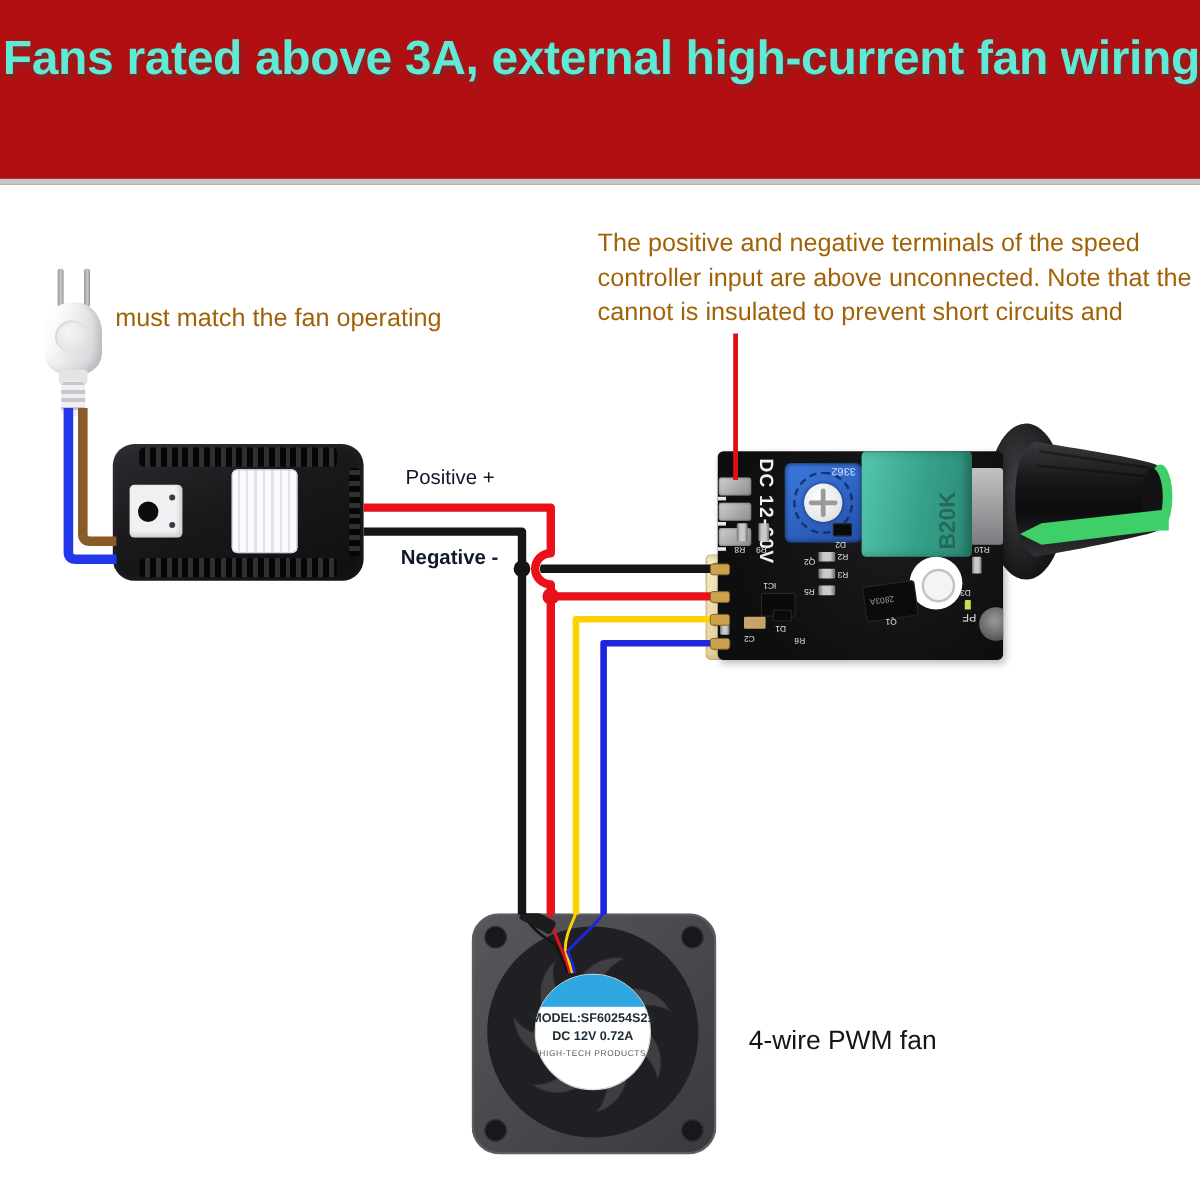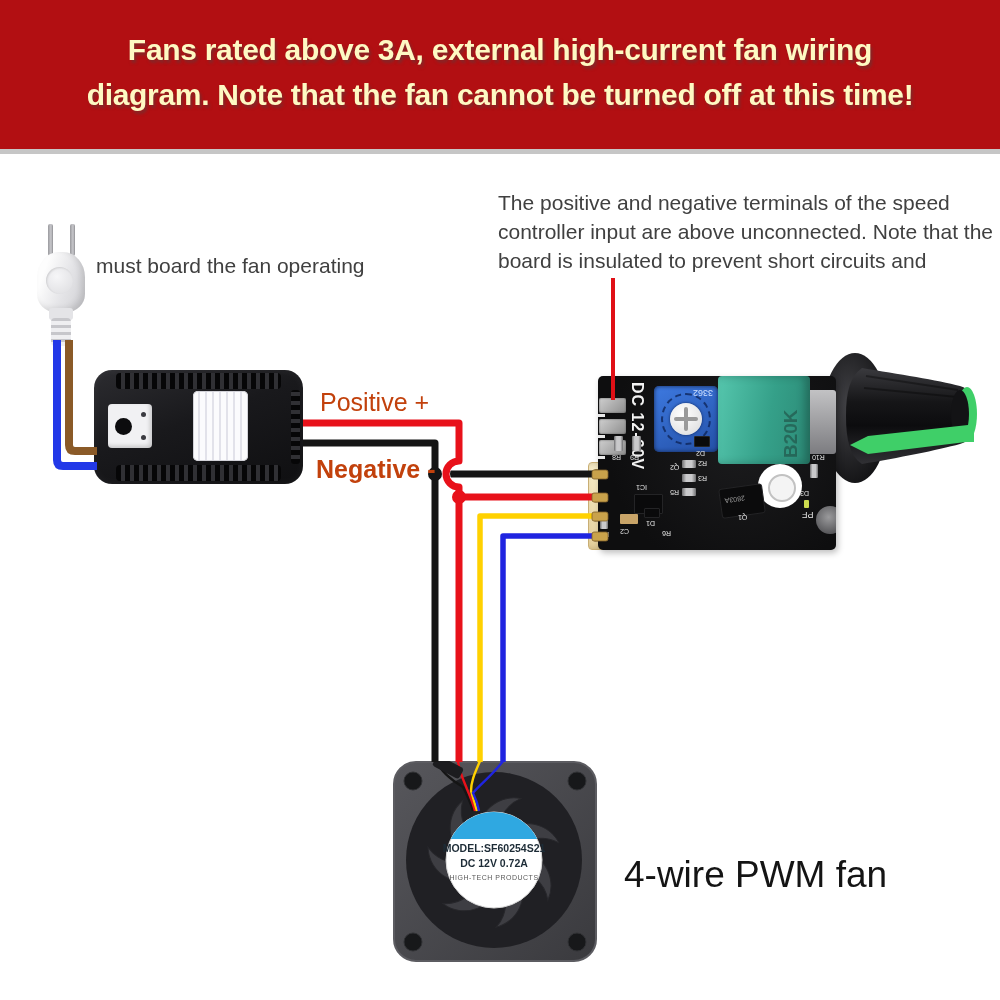--- a/index.html
+++ b/index.html
@@ -1,28 +1,28 @@
 <!DOCTYPE html>
 <html style="--banner_bg: #b20f12; --wire_red: #e8111a; --wire_black: #151515; --wire_yellow: #ffd100; --wire_blue: #1f24e0; --mains_blue: #2238e8; --mains_brown: #8a5a28; --knob_green: #3fcf68; --cap_teal: #3fb29a; --trimmer_blue: #2f62c8; --fan_hub_blue: #2fa8e1;"><head>
 <meta charset="utf-8">
 <style>
   html,body{margin:0;padding:0;background:#fff;}
   #stage{position:relative;width:1000px;height:1000px;background:#ffffff;overflow:hidden;
          font-family:"Liberation Sans","DejaVu Sans",sans-serif;}
   
   .banner{position:absolute;left:0;top:0;width:1000px;height:149px;
           background:var(--banner_bg,#b20f12);border-bottom:5px solid #c6c6c6;z-index:1;}
-  .banner .line{width:100%;text-align:center;color:#fef9c3;font-weight:700;font-size:30px;
+  .banner .line{width:100%;text-align:right;color:#5eead4;font-weight:700;font-size:40px;
           letter-spacing:-0.3px;line-height:45px;text-shadow:2px 3px 3px rgba(90,60,60,.55);}
   .banner .line:first-child{margin-top:27px;}
   
-  .note{position:absolute;color:#404040;font-size:21px;line-height:30px;z-index:4;}
+  .note{position:absolute;color:#a16207;font-size:21px;line-height:30px;z-index:4;}
   .note div{white-space:nowrap;}
   
-  .wire-label{position:absolute;color:#c2410c;font-size:25px;font-weight:500;z-index:4;white-space:nowrap;}
+  .wire-label{position:absolute;color:#0f172a;font-size:17px;font-weight:500;z-index:4;white-space:nowrap;margin-left:18px;}
   
   .plug{position:absolute;left:36px;top:222px;width:54px;height:124px;z-index:2;}
   .prong{position:absolute;width:5px;height:32px;top:2px;border-radius:2px;
          background:linear-gradient(90deg,#9a9a9e,#c9c9cd 60%,#8f8f93);}
   .plug-body{position:absolute;left:1px;top:30px;width:48px;height:60px;
          background:linear-gradient(110deg,#fdfdfd 20%,#e3e3e6 60%,#cfcfd3);
          border-radius:45% 45% 38% 38% / 42% 42% 30% 30%;box-shadow:inset -4px -3px 6px rgba(0,0,0,.12);}
   .plug-face{position:absolute;left:9px;top:15px;width:27px;height:27px;border-radius:50%;
          background:radial-gradient(circle at 40% 35%,#f6f6f8,#dcdcdf);box-shadow:inset 1px 1px 2px rgba(0,0,0,.12);}
   .plug-neck{position:absolute;left:13px;top:86px;width:24px;height:12px;background:#e4e4e7;border-radius:3px;}
@@ -79,39 +79,38 @@
          background:radial-gradient(circle at 45% 40%,#9a9a9c,#59595c 70%);}
   .silk{position:absolute;color:#e4e4e4;font-size:7px;transform:rotate(180deg);z-index:3;}
   .cmp{position:absolute;background:linear-gradient(90deg,#6e6e70,#c9c9cb 30%,#c9c9cb 70%,#6e6e70);border-radius:1px;}
   .cmp.dark{background:#0a0a0b;border:1px solid #242426;}
   .cmp.gold{background:#c8a468;}
   .led{position:absolute;width:5px;height:8px;background:#cddc4f;border-radius:1px;}
   .transistor{position:absolute;left:122px;top:110px;width:42px;height:28px;background:#0b0b0c;
          border-radius:3px;transform:rotate(-8deg);border:1px solid #232325;}
   .transistor span{position:absolute;left:4px;top:8px;color:#9a9a9a;font-size:7px;transform:rotate(180deg);}
   
-  .fan-caption{position:absolute;left:624px;top:854px;font-size:37px;color:#141414;z-index:4;}
+  .fan-caption{position:absolute;left:624px;top:854px;font-size:22px;color:#141414;z-index:4;}
   
   .devsvg{position:absolute;z-index:2;}
   #wires{position:absolute;left:0;top:0;z-index:3;pointer-events:none;}
   .st-red{stroke:var(--wire_red,#e8111a);}
   .st-black{stroke:var(--wire_black,#151515);}
   .st-yellow{stroke:var(--wire_yellow,#ffd100);}
   .st-blue{stroke:var(--wire_blue,#1f24e0);}
   .st-mblue{stroke:var(--mains_blue,#2238e8);}
   .st-brown{stroke:var(--mains_brown,#8a5a28);}
 </style>
 </head>
 <body>
 
 <div id="stage">
 
   <div class="banner">
     <div class="line">Fans rated above 3A, external high-current fan wiring</div>
-    <div class="line">diagram. Note that the fan cannot be turned off at this time!</div>
   </div>
 
   <div class="plug">
     <div class="prong" style="left:12px;"></div>
     <div class="prong" style="left:34px;"></div>
     <div class="plug-body">
       <div class="plug-face"></div>
     </div>
     <div class="plug-neck"></div>
     <div class="plug-grip"></div>
@@ -285,24 +284,24 @@
       <g fill="#c9a24b" stroke="#80602a" stroke-width="0.8">
         <rect x="592" y="470" width="16" height="9" rx="2"></rect>
         <rect x="592" y="493" width="16" height="9" rx="2"></rect>
         <rect x="592" y="512" width="16" height="9" rx="2"></rect>
         <rect x="592" y="532" width="16" height="9" rx="2"></rect>
       </g>
     </g>
   </svg>
 
   <div class="note" style="left:96px;top:251px;">
-    <div>must board the fan operating</div>
+    <div>must match the fan operating</div>
   </div>
   <div class="note" style="left:498px;top:188px;line-height:29px;">
     <div>The positive and negative terminals of the speed</div>
     <div>controller input are above unconnected. Note that the</div>
-    <div>board is insulated to prevent short circuits and</div>
+    <div>cannot is insulated to prevent short circuits and</div>
   </div>
   <div class="wire-label" style="left:320px;top:388px;">Positive +</div>
   <div class="wire-label" style="left:316px;top:455px;font-weight:bold;">Negative -</div>
   <div class="fan-caption">4-wire PWM fan</div>
 
 </div>
 
 </body></html>

